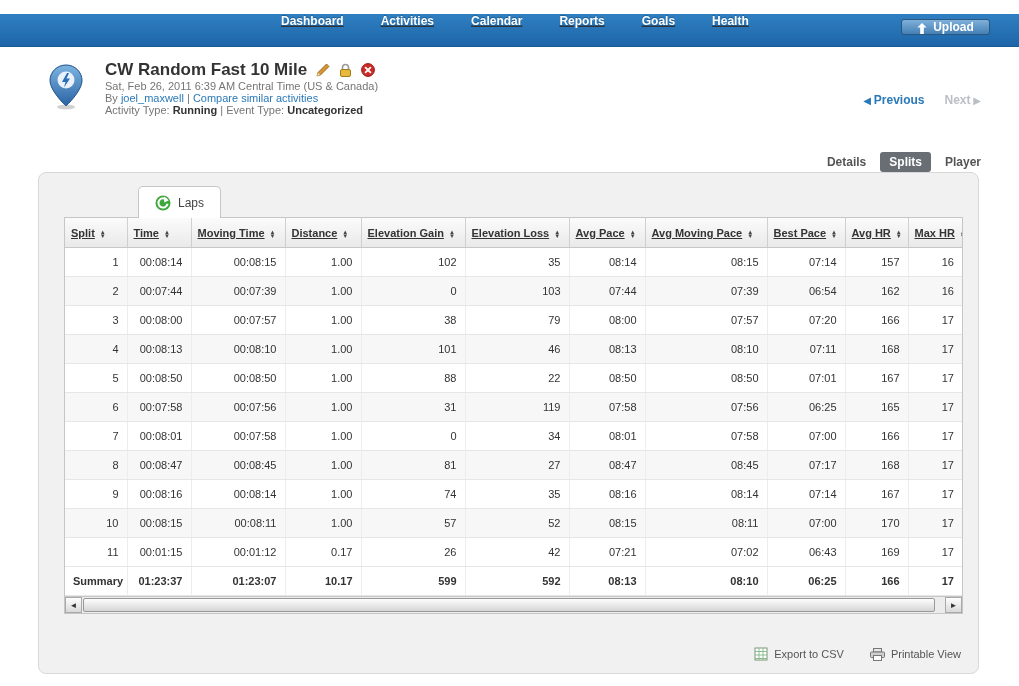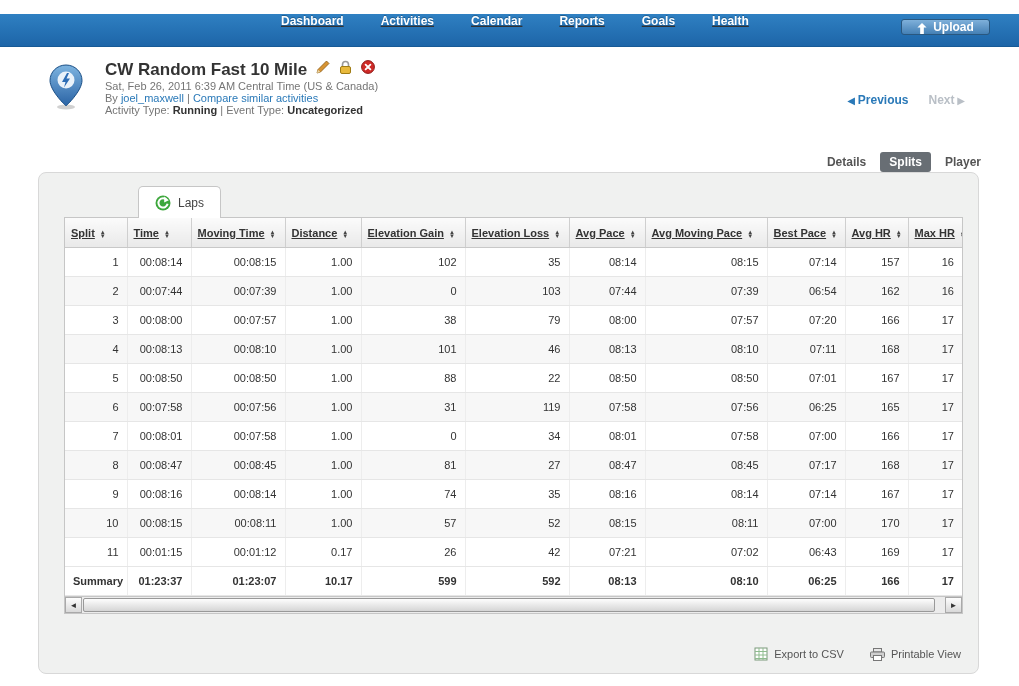--- a/index.html
+++ b/index.html
@@ -40,27 +40,27 @@
     background: linear-gradient(#7fb0da, #4480b5);
     border: 1px solid #29577f; border-radius: 3px;
     color: #fff; font-weight: bold; font-size: 12px;
     display: flex; align-items: flex-end; justify-content: center; gap: 6px; cursor: pointer;
   }
 
   
   .activity-header { position: absolute; top: 60px; left: 48px; right: 38px; height: 110px; }
   .pin { position: absolute; left: 0; top: 4px; }
   .activity-info { margin-left: 57px; }
-  .title-row { display: flex; gap: 9px; }
+  .title-row { display: flex; align-items: center; gap: 9px; }
   .page-title { font-size: 17px; font-weight: bold; color: #333; }
   .title-icon { cursor: pointer; display: inline-flex; }
   .meta { font-size: 11px; color: #757575; }
   .meta b { color: #333; }
   a.link { color: #2a79b8; text-decoration: none; cursor: pointer; }
-  .pagination { position: absolute; top: 33px; right: 16px; display: flex; gap: 20px; font-size: 12px; font-weight: bold; white-space: nowrap; }
+  .pagination { position: absolute; top: 33px; right: 0; display: flex; gap: 20px; font-size: 12px; font-weight: bold; white-space: nowrap; }
   .prev { color: #2a79b8; cursor: pointer; }
   .next { color: #b9bfc6; cursor: default; }
   .pag-arrow { font-size: 10px; }
   .view-switcher { position: absolute; top: 72px; right: 0; display: flex; align-items: center; gap: 14px; font-size: 12px; font-weight: bold; color: #555; white-space: nowrap; }
   .view-tab { cursor: pointer; margin-top: 20px; }
   .view-tab.active { background: #686e74; color: #fff; border-radius: 3px; padding: 3px 9px; }
 
   
   .panel {
     position: absolute; top: 172px; left: 38px; width: 941px; height: 502px;

